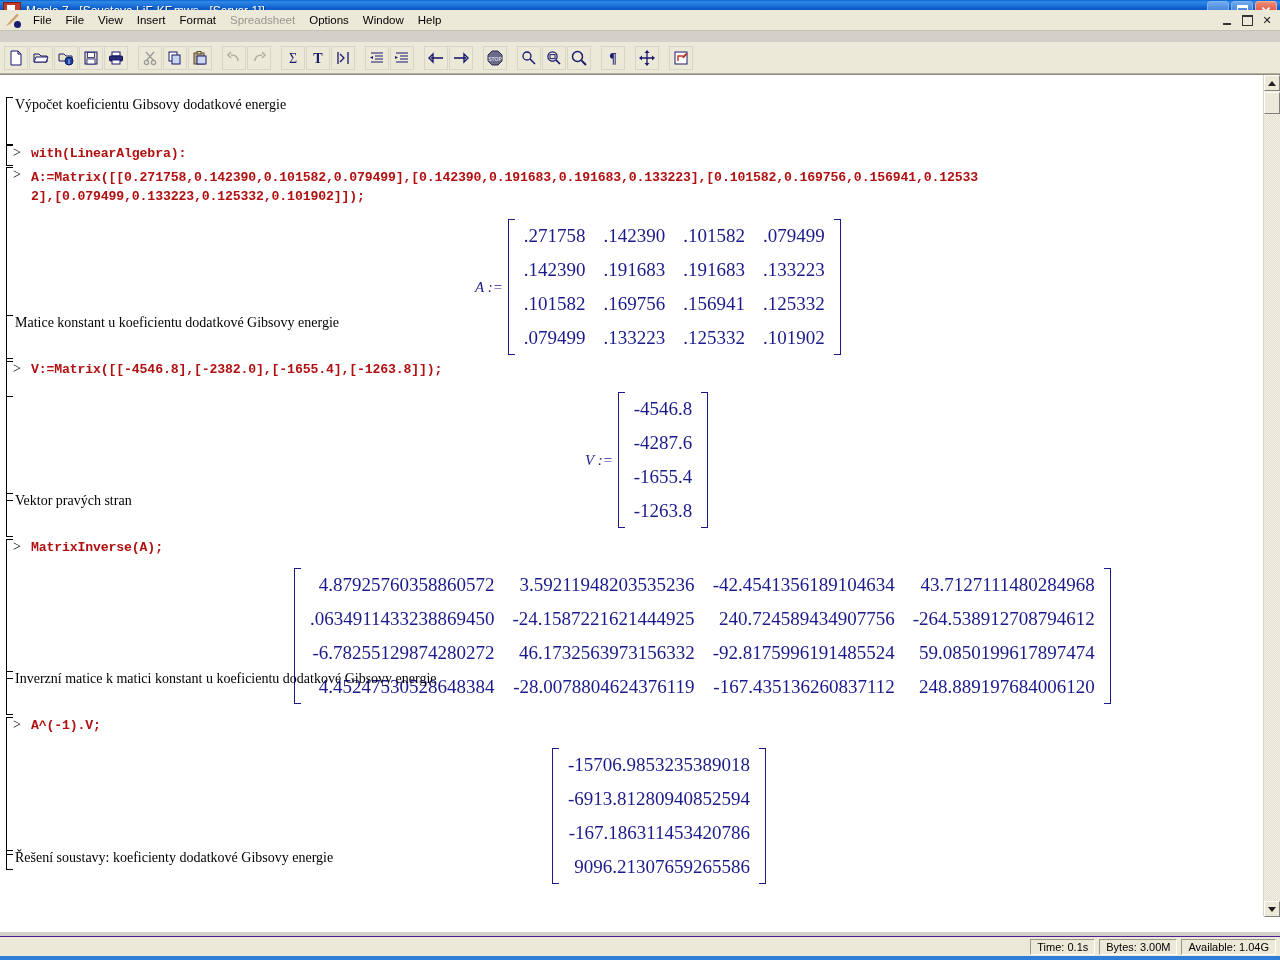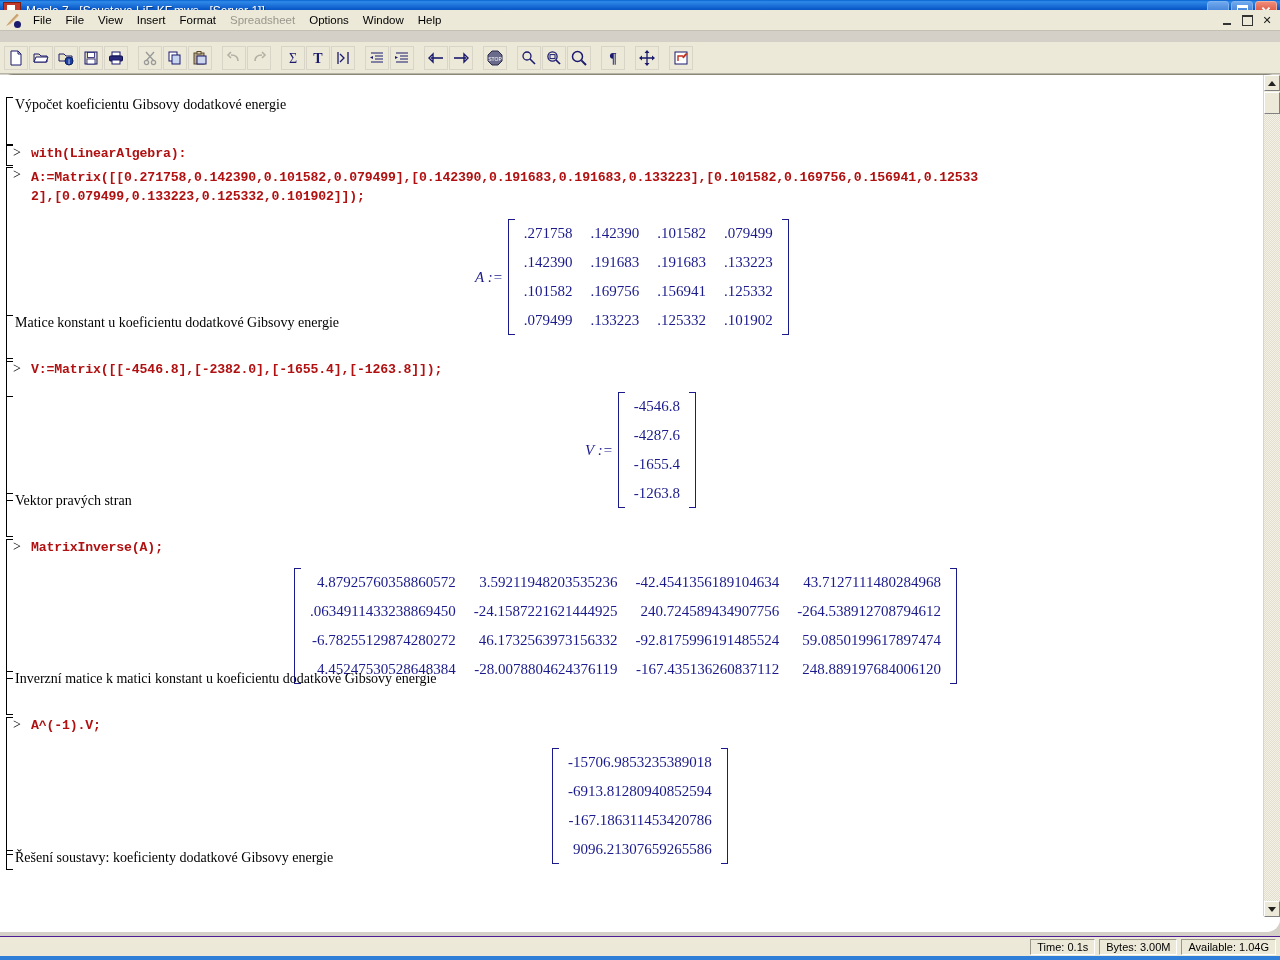--- a/index.html
+++ b/index.html
@@ -109,21 +109,20 @@
   }
   .tool svg { display: block; }
   .tsep { width: 9px; height: 24px; flex: 0 0 auto; }
 
   
   .doc-frame {
     position: absolute; left: 0; top: 74px; width: 1280px; height: 858px;
     background: #ffffff;
     border-top: 1px solid #8a8878;
     box-sizing: border-box;
-    border-radius: 13px;
   }
   .doc-canvas {
     position: absolute; left: 0; top: 0; width: 1264px; height: 842px;
     background: #ffffff; overflow: hidden;
   }
 
   
   .vscroll {
     position: absolute; right: 0; top: 0; width: 16px; height: 842px;
     background: #f1efe2;
@@ -194,21 +193,21 @@
   .mbrack-l, .mbrack-r {
     width: 7px; align-self: stretch;
     border-top: 1px solid #1a1a8c; border-bottom: 1px solid #1a1a8c;
     box-sizing: border-box;
   }
   .mbrack-l { border-left: 1px solid #1a1a8c; }
   .mbrack-r { border-right: 1px solid #1a1a8c; }
   table.mtx { border-collapse: collapse; }
   table.mtx td {
     font-family: "Liberation Serif", serif;
-    color: #1a1a8c; font-size: 15px;
+    color: #1a1a8c; font-size: 19px;
     text-align: right; padding: 6px 9px; white-space: nowrap;
   }
 
   
   .statusbar {
     position: absolute; left: 0; bottom: 4px; width: 1280px; height: 20px;
     background: #ece9d8;
     border-top: 1px solid #4c1d95;
     display: flex; align-items: center;
     box-sizing: border-box;

